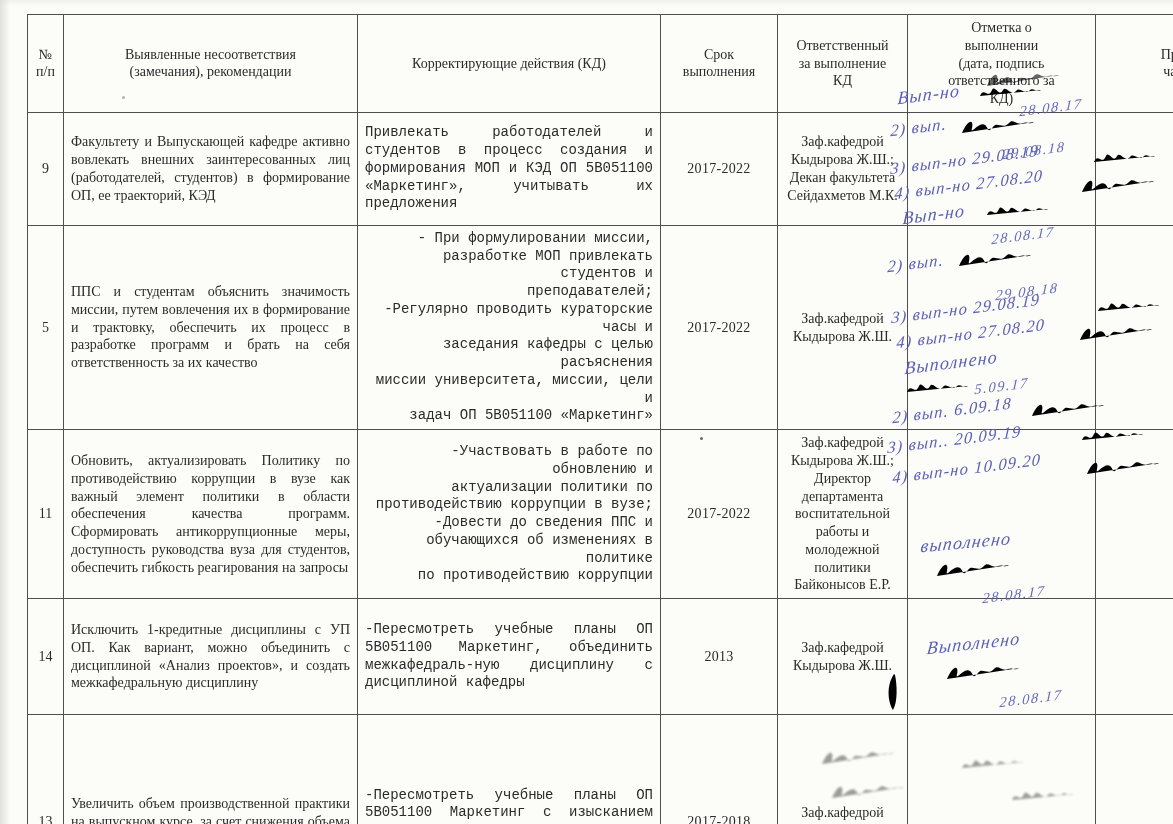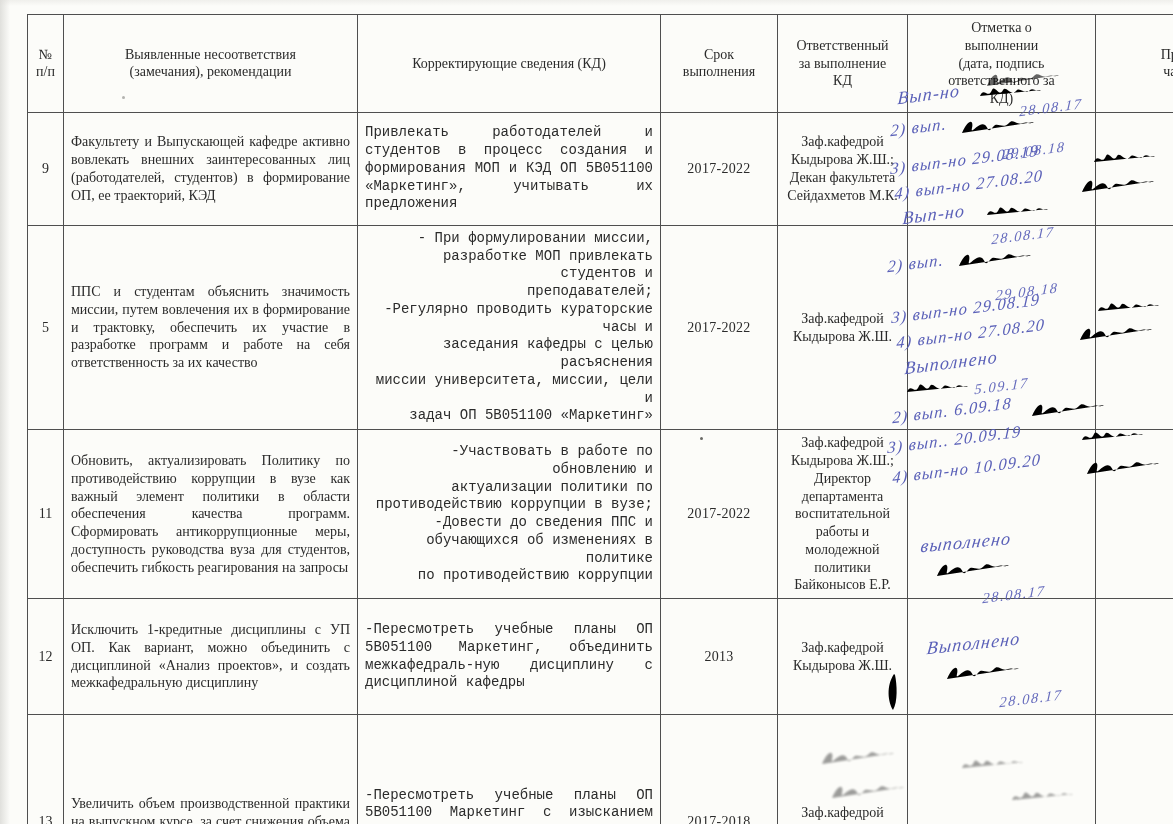--- a/index.html
+++ b/index.html
@@ -94,21 +94,21 @@
         <col style="width:130px">
         <col style="width:188px">
         <col style="width:170px">
     </colgroup>
     <tbody>
         <tr style="height:73px">
       <th>№
 п/п</th>
       <th>Выявленные несоответствия
 (замечания), рекомендации</th>
-      <th>Корректирующие  сведения (КД)</th>
+      <th>Корректирующие  действия (КД)</th>
       <th>Срок
 выполнения</th>
       <th>Ответственный
 за выполнение
 КД</th>
       <th>Отметка о
 выполнении
 (дата, подпись
 ответственного за
 КД)</th>
@@ -122,21 +122,21 @@
       <td class="term">2017-2022</td>
       <td class="resp">Заф.кафедрой
 Кыдырова Ж.Ш.;
 Декан факультета
 Сейдахметов М.К.</td>
       <td class="mark"></td>
       <td class="note"></td>
     </tr>
     <tr style="height:156px">
       <td class="num">5</td>
-      <td class="issue">ППС и студентам объяснить значимость миссии, путем вовлечения их в формирование и трактовку, обеспечить их участие в разработке программ и работе на себя ответственность за их качество</td>
+      <td class="issue">ППС и студентам объяснить значимость миссии, путем вовлечения их в формирование и трактовку, обеспечить их процесс в разработке программ и брать на себя ответственность за их качество</td>
       <td class="action ragged">- При формулировании миссии,
 разработке МОП привлекать студентов и
 преподавателей;
 -Регулярно проводить кураторские часы и
 заседания кафедры с целью расъяснения
 миссии университета, миссии, цели и
 задач ОП 5В051100 «Маркетинг»</td>
       <td class="term">2017-2022</td>
       <td class="resp">Заф.кафедрой
 Кыдырова Ж.Ш.</td>
@@ -159,21 +159,21 @@
 департамента
 воспитательной
 работы и
 молодежной
 политики
 Байконысов Е.Р.</td>
       <td class="mark"></td>
       <td class="note"></td>
     </tr>
     <tr style="height:116px">
-      <td class="num">12</td>
+      <td class="num">14</td>
       <td class="issue">Исключить 1-кредитные дисциплины с УП ОП. Как вариант, можно объединить с дисциплиной «Анализ проектов», и создать межкафедральную дисциплину</td>
       <td class="action">-Пересмотреть учебные планы ОП 5В051100 Маркетинг, объединить межкафедраль-ную дисциплину с дисциплиной кафедры</td>
       <td class="term">2013</td>
       <td class="resp">Заф.кафедрой
 Кыдырова Ж.Ш.</td>
       <td class="mark"></td>
       <td class="note"></td>
     </tr>
     <tr style="height:215px">
       <td class="num">13</td>

